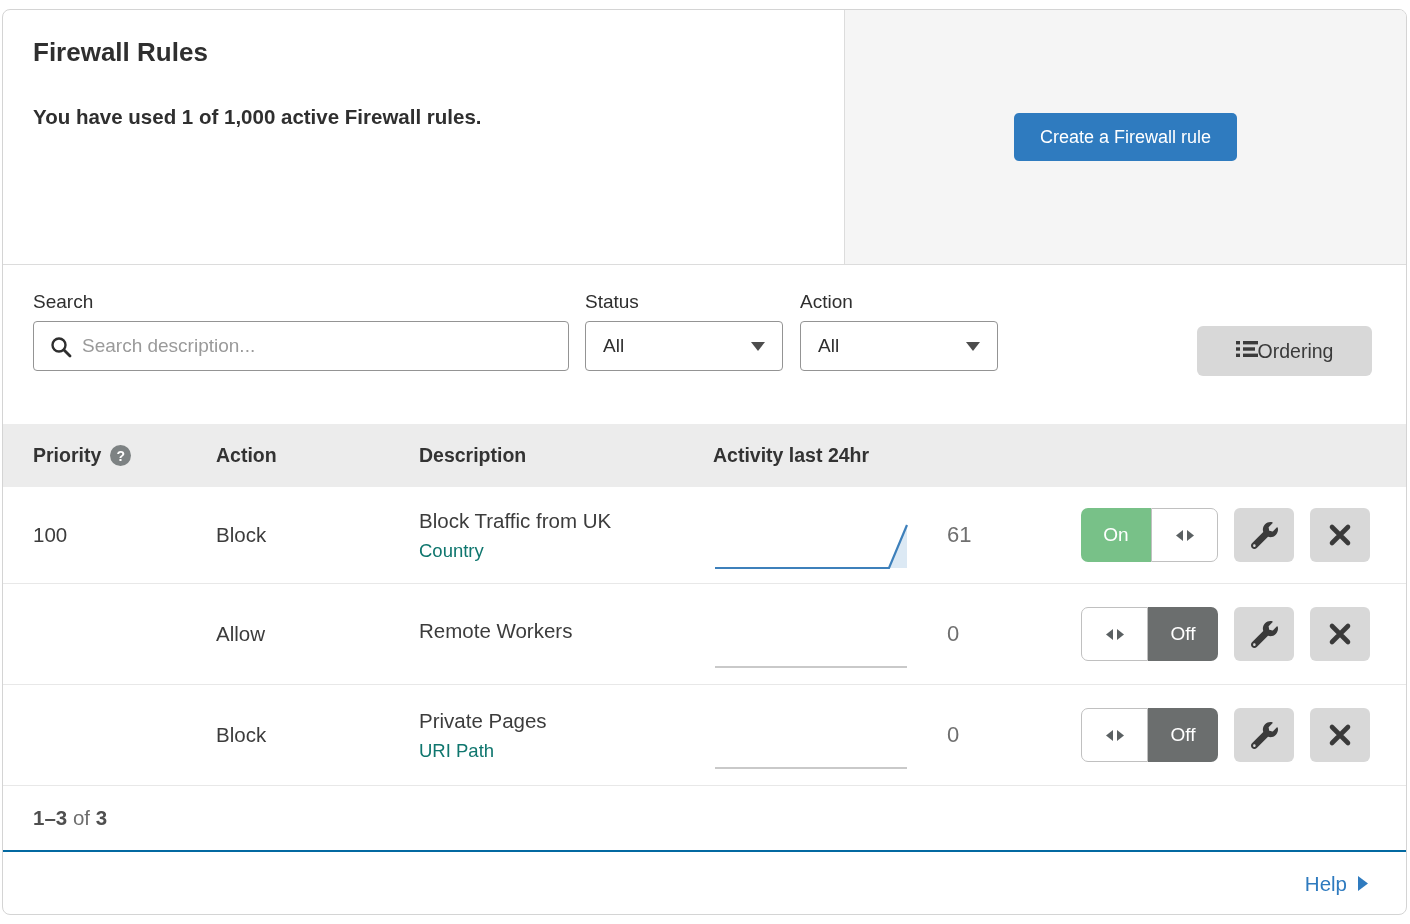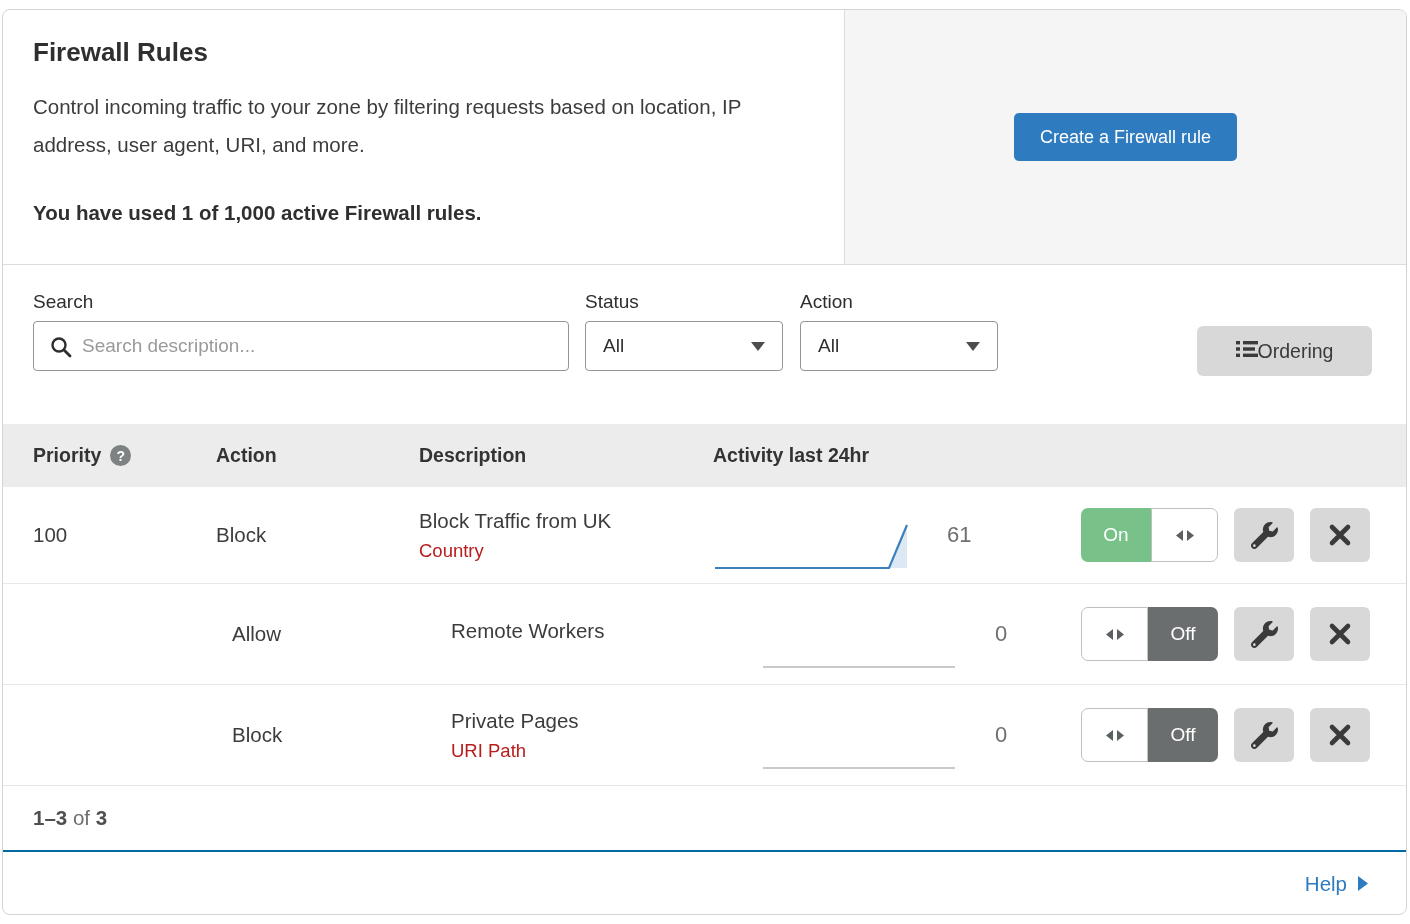--- a/index.html
+++ b/index.html
@@ -67,25 +67,25 @@
   .c-priority { width:213px; padding-left:30px; display:flex; align-items:center; }
   .c-action   { width:203px; }
   .c-desc     { width:294px; }
   .c-activity { display:flex; align-items:center; }
   .q-icon {
     width:21px; height:21px; border-radius:50%; background:#7d8283; color:#fff;
     font-size:14px; font-weight:bold; display:inline-flex; align-items:center; justify-content:center;
     margin-left:9px; cursor:pointer;
   }
   .trow { display:flex; align-items:center; height:97px; border-bottom:1px solid #e8e8e8; background:#fff; }
-  .trow.tall { height:101px;gap:16px; }
+  .trow.tall { height:101px; }
   .trow:last-of-type { border-bottom:1px solid #d9d9d9; }
   .cell-text { font-size:20.5px; color:#3c3c3c; }
   .desc-title { font-size:20.5px; color:#3c3c3c; margin-bottom:7px; }
-  .desc-sub { font-size:18.5px; color:#b91c1c; }
+  .desc-sub { font-size:18.5px; color:#0f766e; }
   .spark { width:200px; transform:translateY(12px); }
   .count { font-size:22px; color:#6f6f6f; margin-left:34px; min-width:40px; }
   .controls { margin-left:auto; display:flex; align-items:center; padding-right:36px; gap:16px; }
 
   .toggle { display:flex; height:54px; width:137px; cursor:pointer; }
   .toggle-seg-on {
     flex:1; background:#78c188; color:#fff; font-size:19px;
     display:flex; align-items:center; justify-content:center;
     border-radius:7px 0 0 7px;
   }
@@ -120,21 +120,20 @@
   .help-link { display:flex; align-items:center; gap:10px; color:#2f7bbf; font-size:20.5px; cursor:pointer; }
 </style>
 </head>
 <body>
 
 <div class="container">
 
   <div class="top-section">
     <div class="intro">
       <h1 class="page-title">Firewall Rules</h1>
-      <p class="page-desc">Control incoming traffic to your zone by filtering requests based on location, IP address, user agent, URI, and more.</p>
       <div class="usage-note">You have used 1 of 1,000 active Firewall rules.</div>
     </div>
     <div class="create-panel">
       <button class="btn-create">Create a Firewall rule</button>
     </div>
   </div>
 
   <div class="filters">
     <div class="filter-group search-group">
       <span class="filter-label">Search</span>

